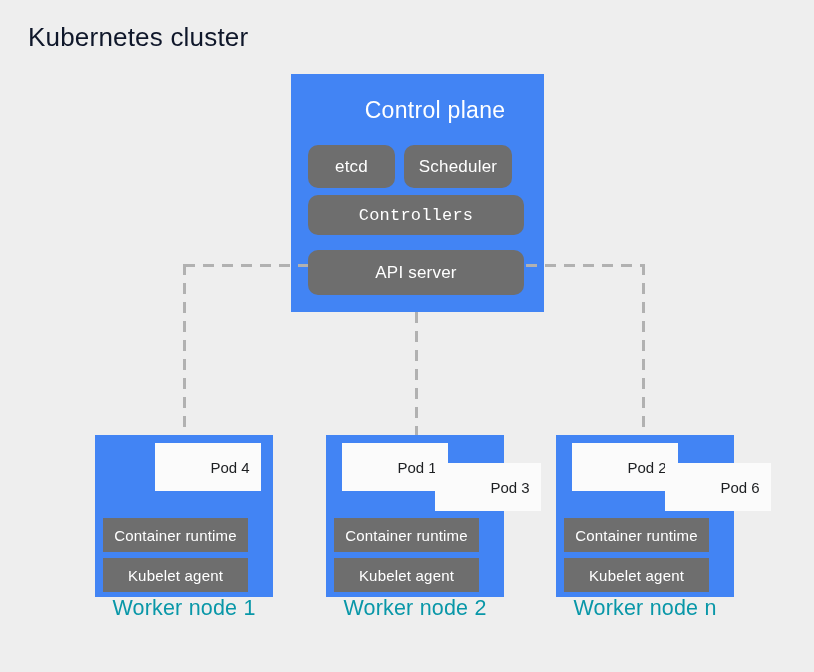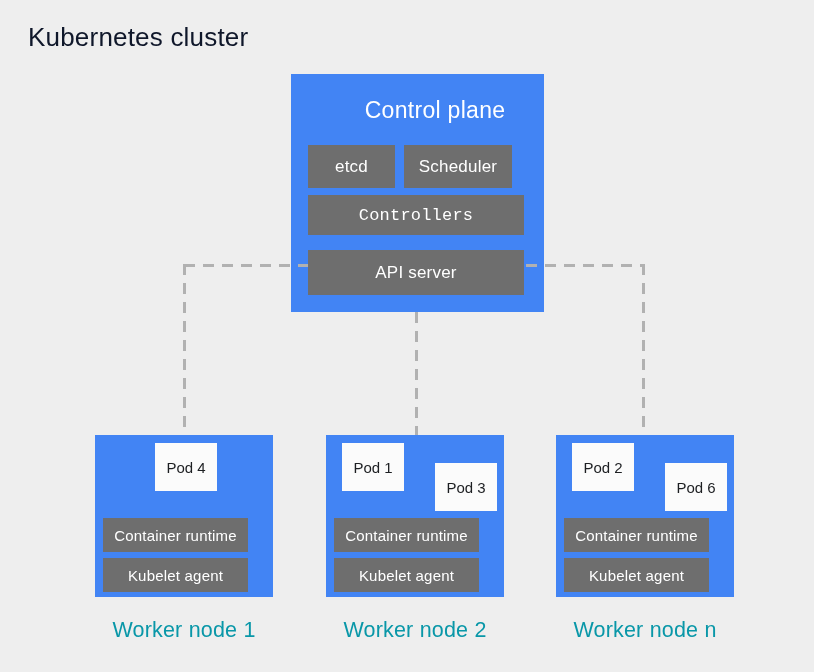--- a/index.html
+++ b/index.html
@@ -65,20 +65,21 @@
   .cp-comp {
     position: absolute;
     background: #6e6e6e;
     color: #ffffff;
     font-size: 17px;
     display: flex;
     align-items: center;
     justify-content: center;
     z-index: 3;
     letter-spacing: 0.2px;
+    border-radius: 10px;
   }
   #cp-etcd        { left: 308px; top: 145px; width: 87px;  height: 43px; }
   #cp-scheduler   { left: 404px; top: 145px; width: 108px; height: 43px; }
   #cp-controllers { left: 308px; top: 195px; width: 216px; height: 40px; font-family: Liberation Mono, monospace; }
   #cp-apiserver   { left: 308px; top: 250px; width: 216px; height: 45px; }
 
   
   .worker {
     position: absolute;
     top: 435px;
@@ -94,20 +95,21 @@
     position: absolute;
     top: 8px;
     width: 62px;
     height: 48px;
     background: #fbfbfb;
     color: #1d1f22;
     font-size: 15px;
     display: flex;
     align-items: center;
     justify-content: center;
+    padding-left: 44px;
   }
   .pod.single { left: 60px; }
   .pod.left   { left: 16px; }
   .pod.right  { left: 109px; margin-top: 20px; }
   .wk-comp {
     position: absolute;
     left: 8px;
     width: 145px;
     height: 34px;
     background: #6e6e6e;
@@ -115,21 +117,21 @@
     font-size: 15px;
     display: flex;
     align-items: center;
     justify-content: center;
     letter-spacing: 0.2px;
   }
   .wk-comp.runtime { top: 83px; }
   .wk-comp.agent   { top: 123px; }
   .worker-label {
     position: absolute;
-    top: 618px;
+    top: 596px;
     width: 220px;
     text-align: center;
     color: #0997a8;
     font-size: 21.5px;
     letter-spacing: 0.2px;
   }
   #worker-label-1 { left: 74px;  }
   #worker-label-2 { left: 305px; }
   #worker-label-3 { left: 535px; }
 </style>

